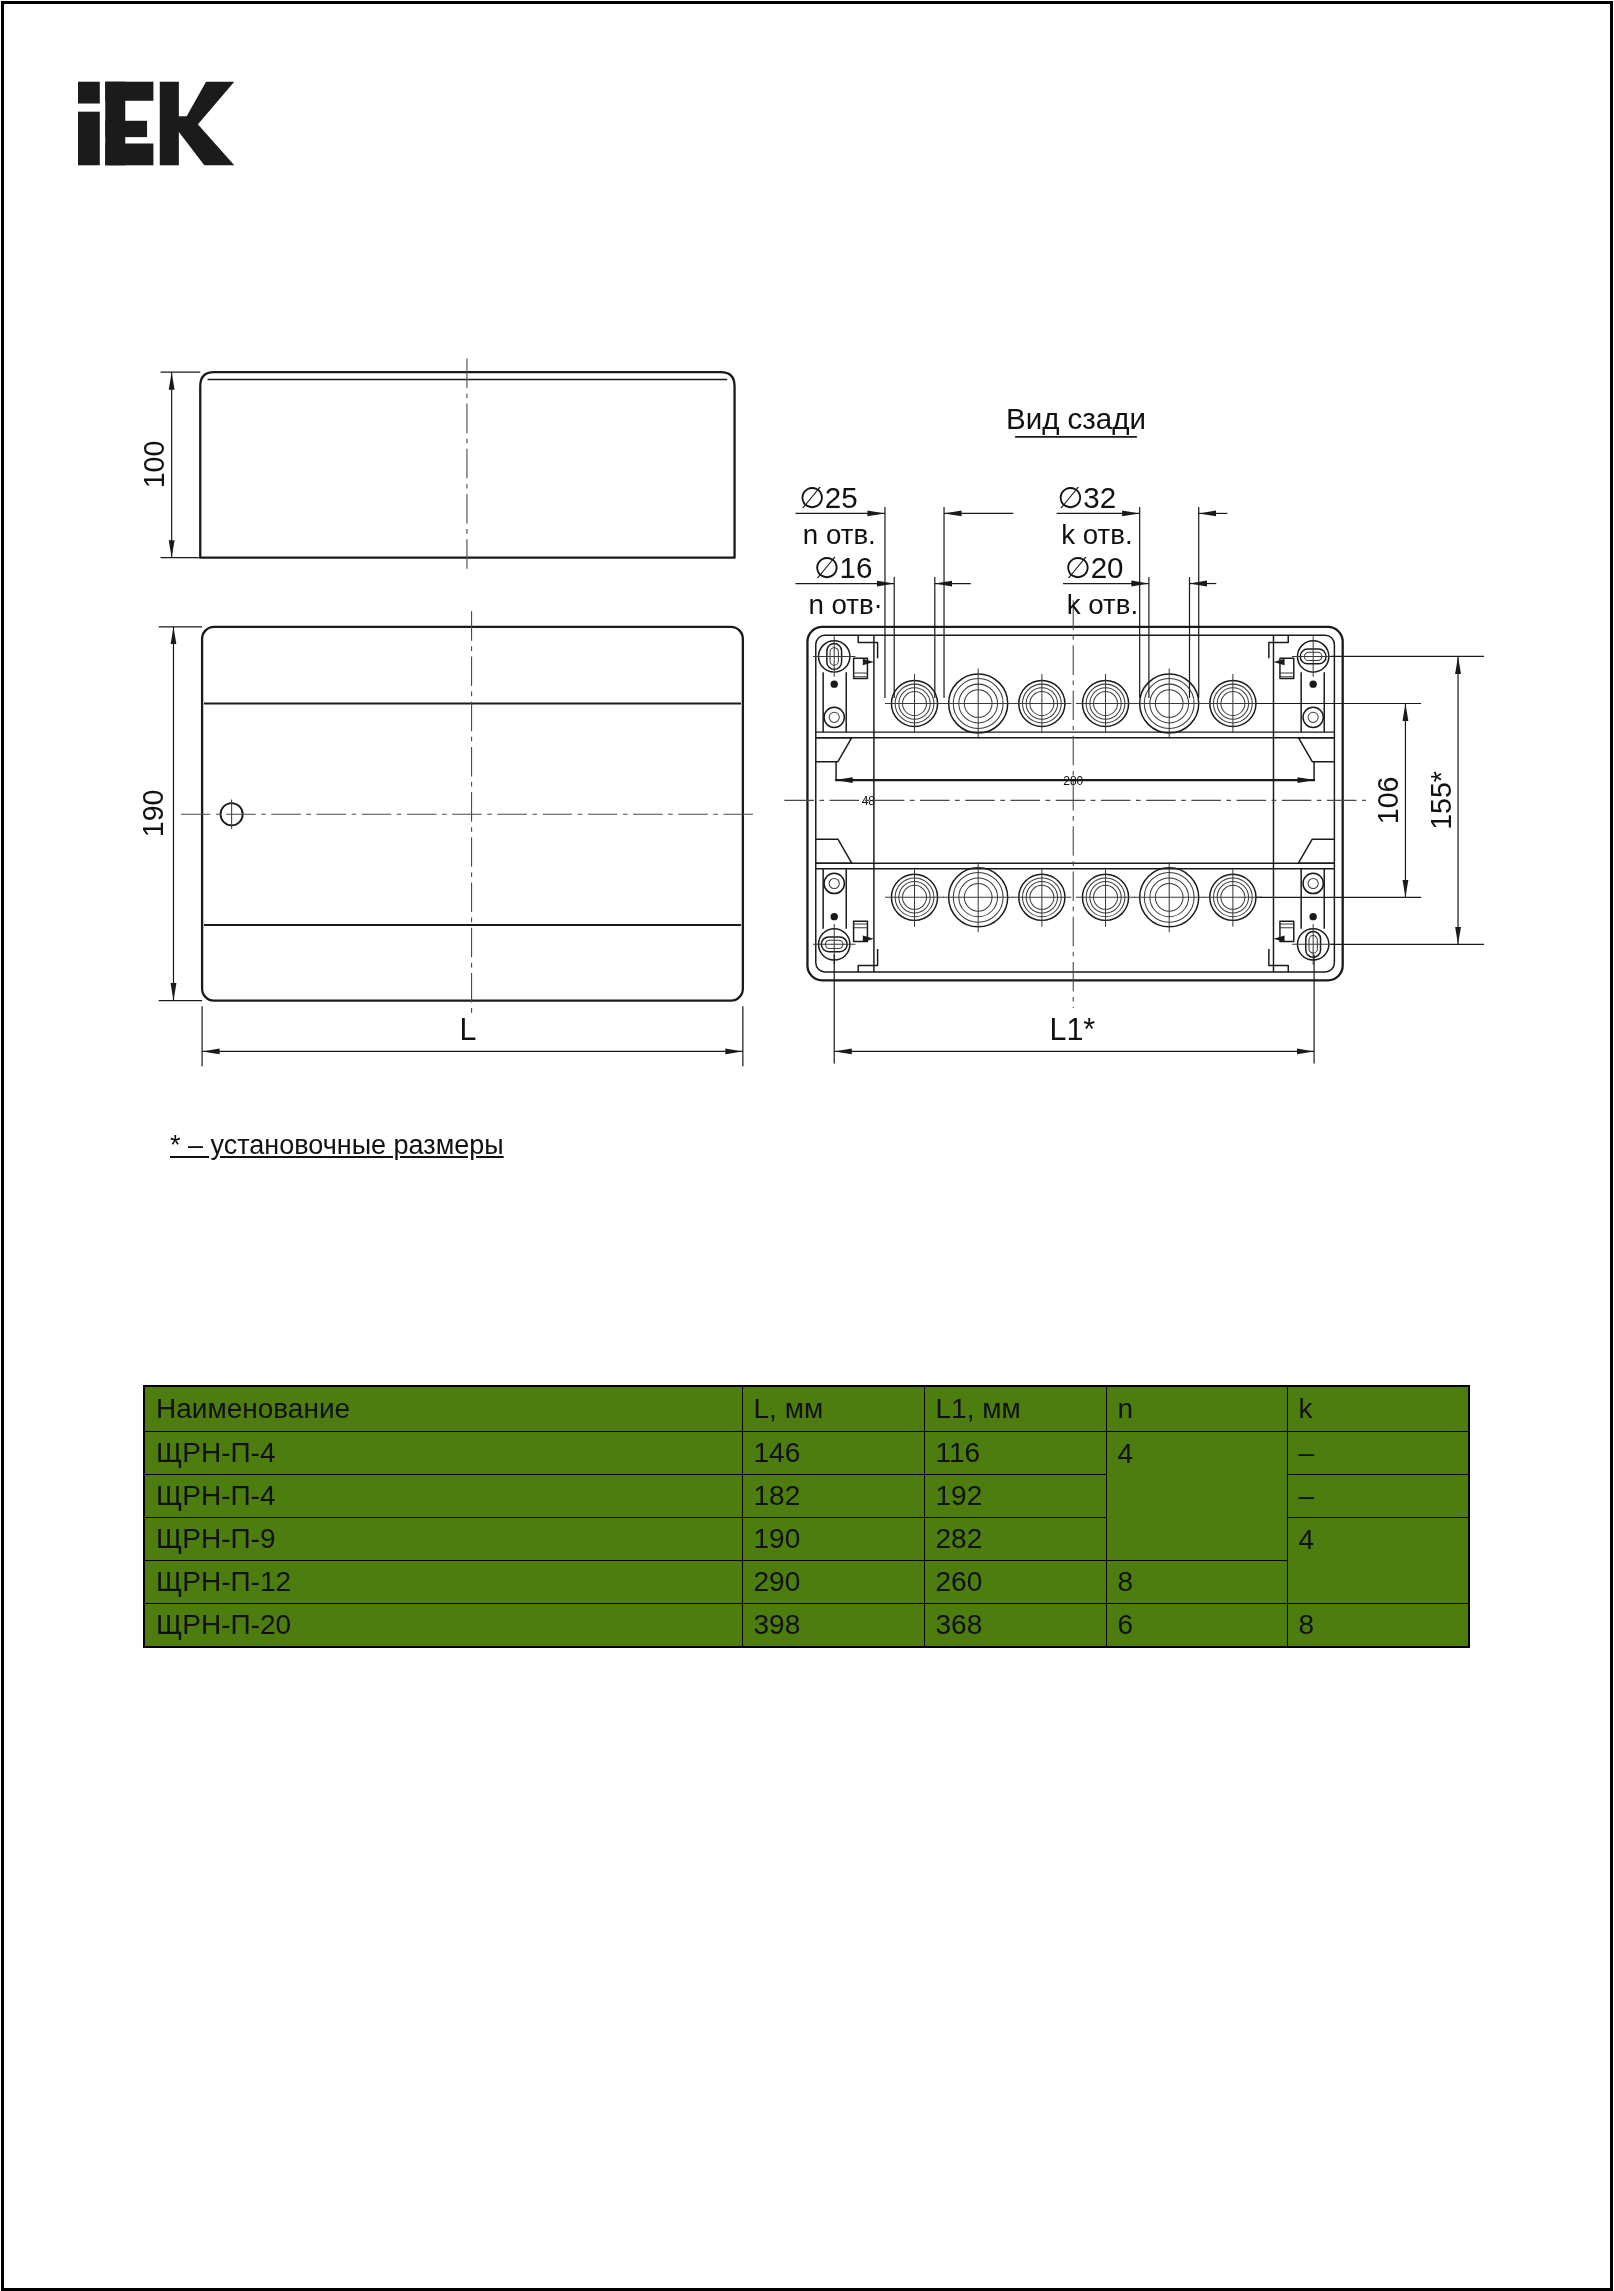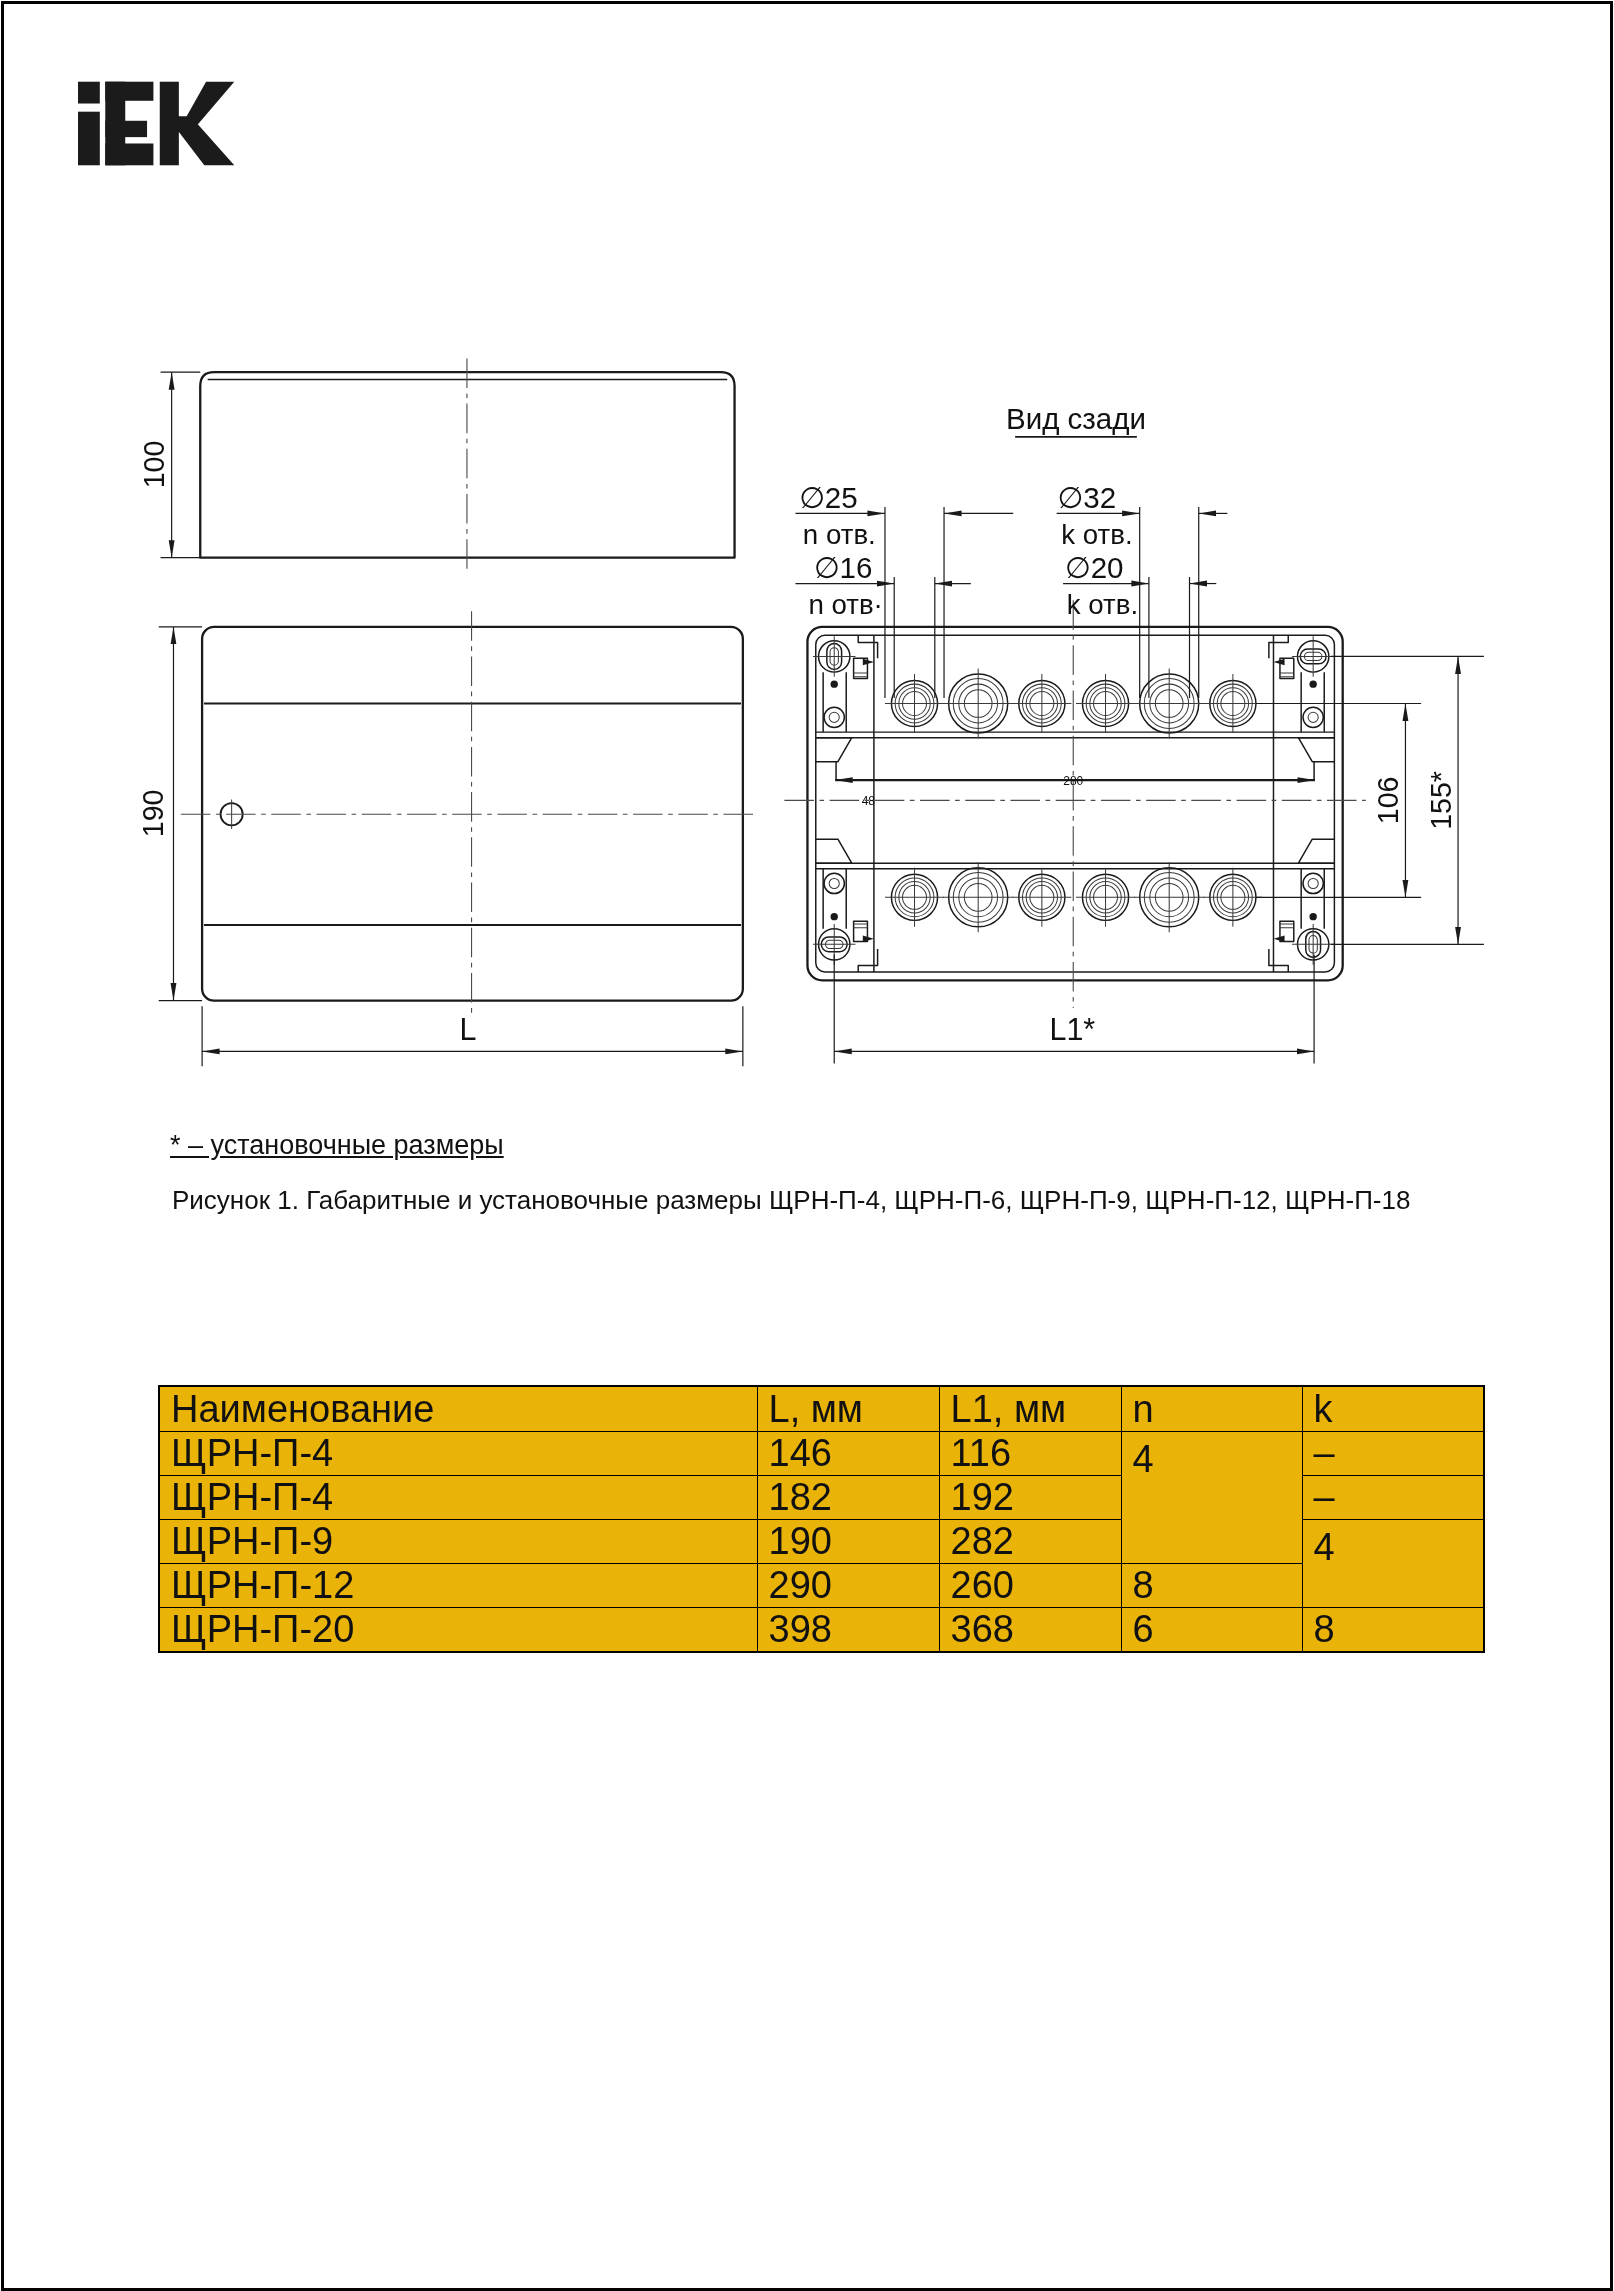--- a/index.html
+++ b/index.html
@@ -23,23 +23,23 @@
   .cl{stroke:#4a4a4a;stroke-width:1.2;fill:none;stroke-dasharray:32 6 5 6;}
   .fillb{fill:#1a1a1a;stroke:none;}
   svg text{font-family:"Liberation Sans","DejaVu Sans",sans-serif; fill:#111;}
   .t30{font-size:30px;} .t31{font-size:31px;} .t32{font-size:32px;}
   .t33{font-size:33px;} .t13{font-size:13px;}
 
   .note{position:absolute; left:170px; top:1130px; font-size:27px;text-decoration:underline;}
   .caption{position:absolute; left:172px; top:1185px; font-size:26px; white-space:nowrap;}
 
   table.spec{
-    position:absolute; left:158px; top:1385px;
+    position:absolute; left:143px; top:1385px;
     border-collapse:collapse; table-layout:fixed; width:1324px;
-    font-size:38px; color:#111; background:#eab308;
+    font-size:28px; color:#111; background:#4d7c0f;
     border:2.8px solid #000;
   }
   table.spec td{
     border:1.8px solid #000; padding:0 0 0 11px; vertical-align:middle;
     height:42px; overflow:hidden; white-space:nowrap;
   }
   table.spec tr.hdr td{height:44px;}
   table.spec td.merged{vertical-align:top; padding-top:5.5px;}
 </style>
 </head>
@@ -232,21 +232,20 @@
 
       <g>
         <path class="dim" d="M904,1034 V1152 M1424,1034 V1152"></path>
         <path class="dim" d="M904,1139 H1424" marker-start="url(#mA)" marker-end="url(#mA)"></path>
         <text class="t33" text-anchor="middle" x="1162" y="1127">L1*</text>
       </g>
     </g>
   </svg>
 
   <div class="note">* – установочные размеры</div>
-  <div class="caption">Рисунок 1. Габаритные и установочные размеры ЩРН-П-4, ЩРН-П-6, ЩРН-П-9, ЩРН-П-12, ЩРН-П-18</div>
 
   <table class="spec">
     <colgroup>
       <col style="width:598px">
         <col style="width:182px">
         <col style="width:182px">
       <col style="width:181px">
         <col style="width:182px">
     </colgroup>
     <tbody>

